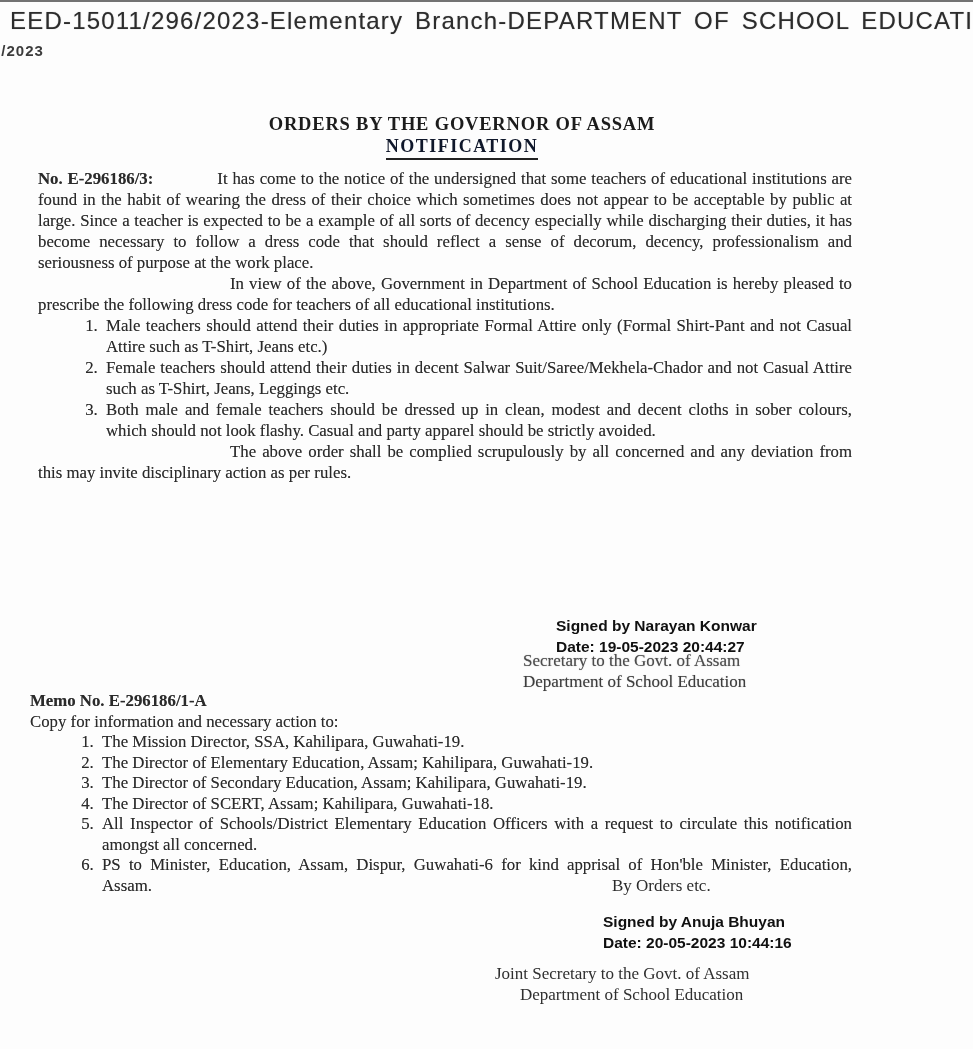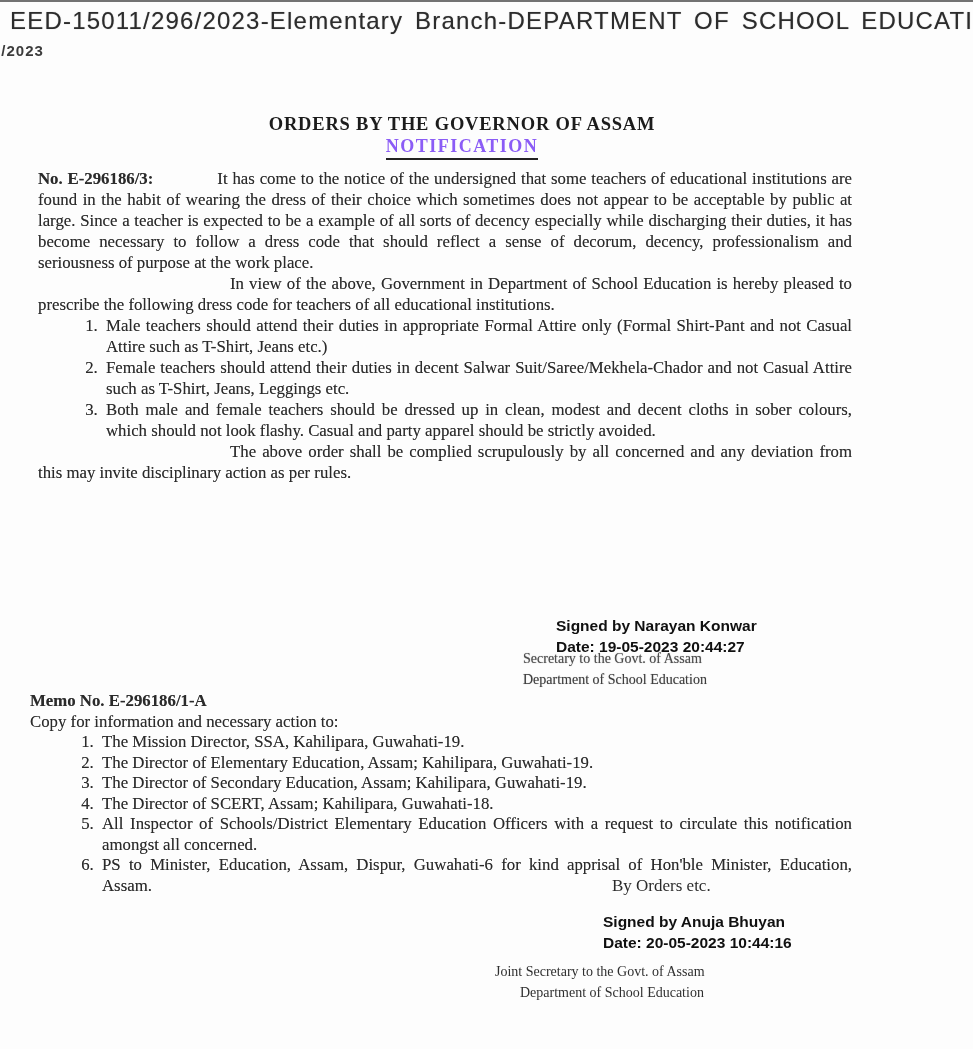--- a/index.html
+++ b/index.html
@@ -37,42 +37,42 @@
   .letterhead .native{font-size:12.5px;font-weight:bold;line-height:15px;color:#333;}
   .letterhead .lh-line{font-size:15.5px;font-weight:bold;line-height:17.5px;letter-spacing:.3px;}
   .order-heading{
     position:absolute;top:114px;left:0;right:49px;
     text-align:center;font-size:18.5px;font-weight:bold;letter-spacing:.8px;color:#1c1c1c;
   }
   .notification-heading{
     position:absolute;top:136px;left:0;right:49px;text-align:center;
   }
   .notification-heading span{
-    display:inline-block;font-size:18px;font-weight:bold;letter-spacing:1.5px;color:#8b5cf6;
+    display:inline-block;font-size:18px;font-weight:bold;letter-spacing:1.5px;color:#0f172a;
     border-bottom:2px solid #222;padding-bottom:1px;
   }
   
   .docbody{
     position:absolute;top:168px;left:38px;width:814px;
     font-size:16.8px;line-height:21px;text-align:justify;
     text-shadow:0 0 .6px rgba(50,50,50,.5);
   }
   .docbody p{margin:0;}
   .refno{font-weight:bold;margin-right:64px;}
   .para-indent{text-indent:192px;}
   ol.doc-list{margin:0;padding-left:64px;}
   ol.doc-list li{padding-left:4px;}
   
   .sig-sans{
     position:absolute;
     font-family:"Liberation Sans", sans-serif;font-weight:bold;font-size:15.5px;
     color:#101010;white-space:nowrap;
   }
   .sig-serif{
-    position:absolute;font-size:14px;white-space:nowrap;
+    position:absolute;font-size:17px;white-space:nowrap;
   }
   #sig1-name{top:617px;left:556px;}
   #sig1-date{top:638px;left:556px;}
   #sig1-designation{top:651px;left:523px;color:#4d4d4d;text-shadow:0 0 1px rgba(90,90,90,.6);}
   #sig1-dept{top:672px;left:523px;color:#3e3e3e;text-shadow:0 0 .8px rgba(80,80,80,.5);}
   
   .memo{
     position:absolute;top:691px;left:30px;width:822px;
     font-size:16.8px;line-height:20.5px;text-align:justify;
     text-shadow:0 0 .6px rgba(50,50,50,.5);

